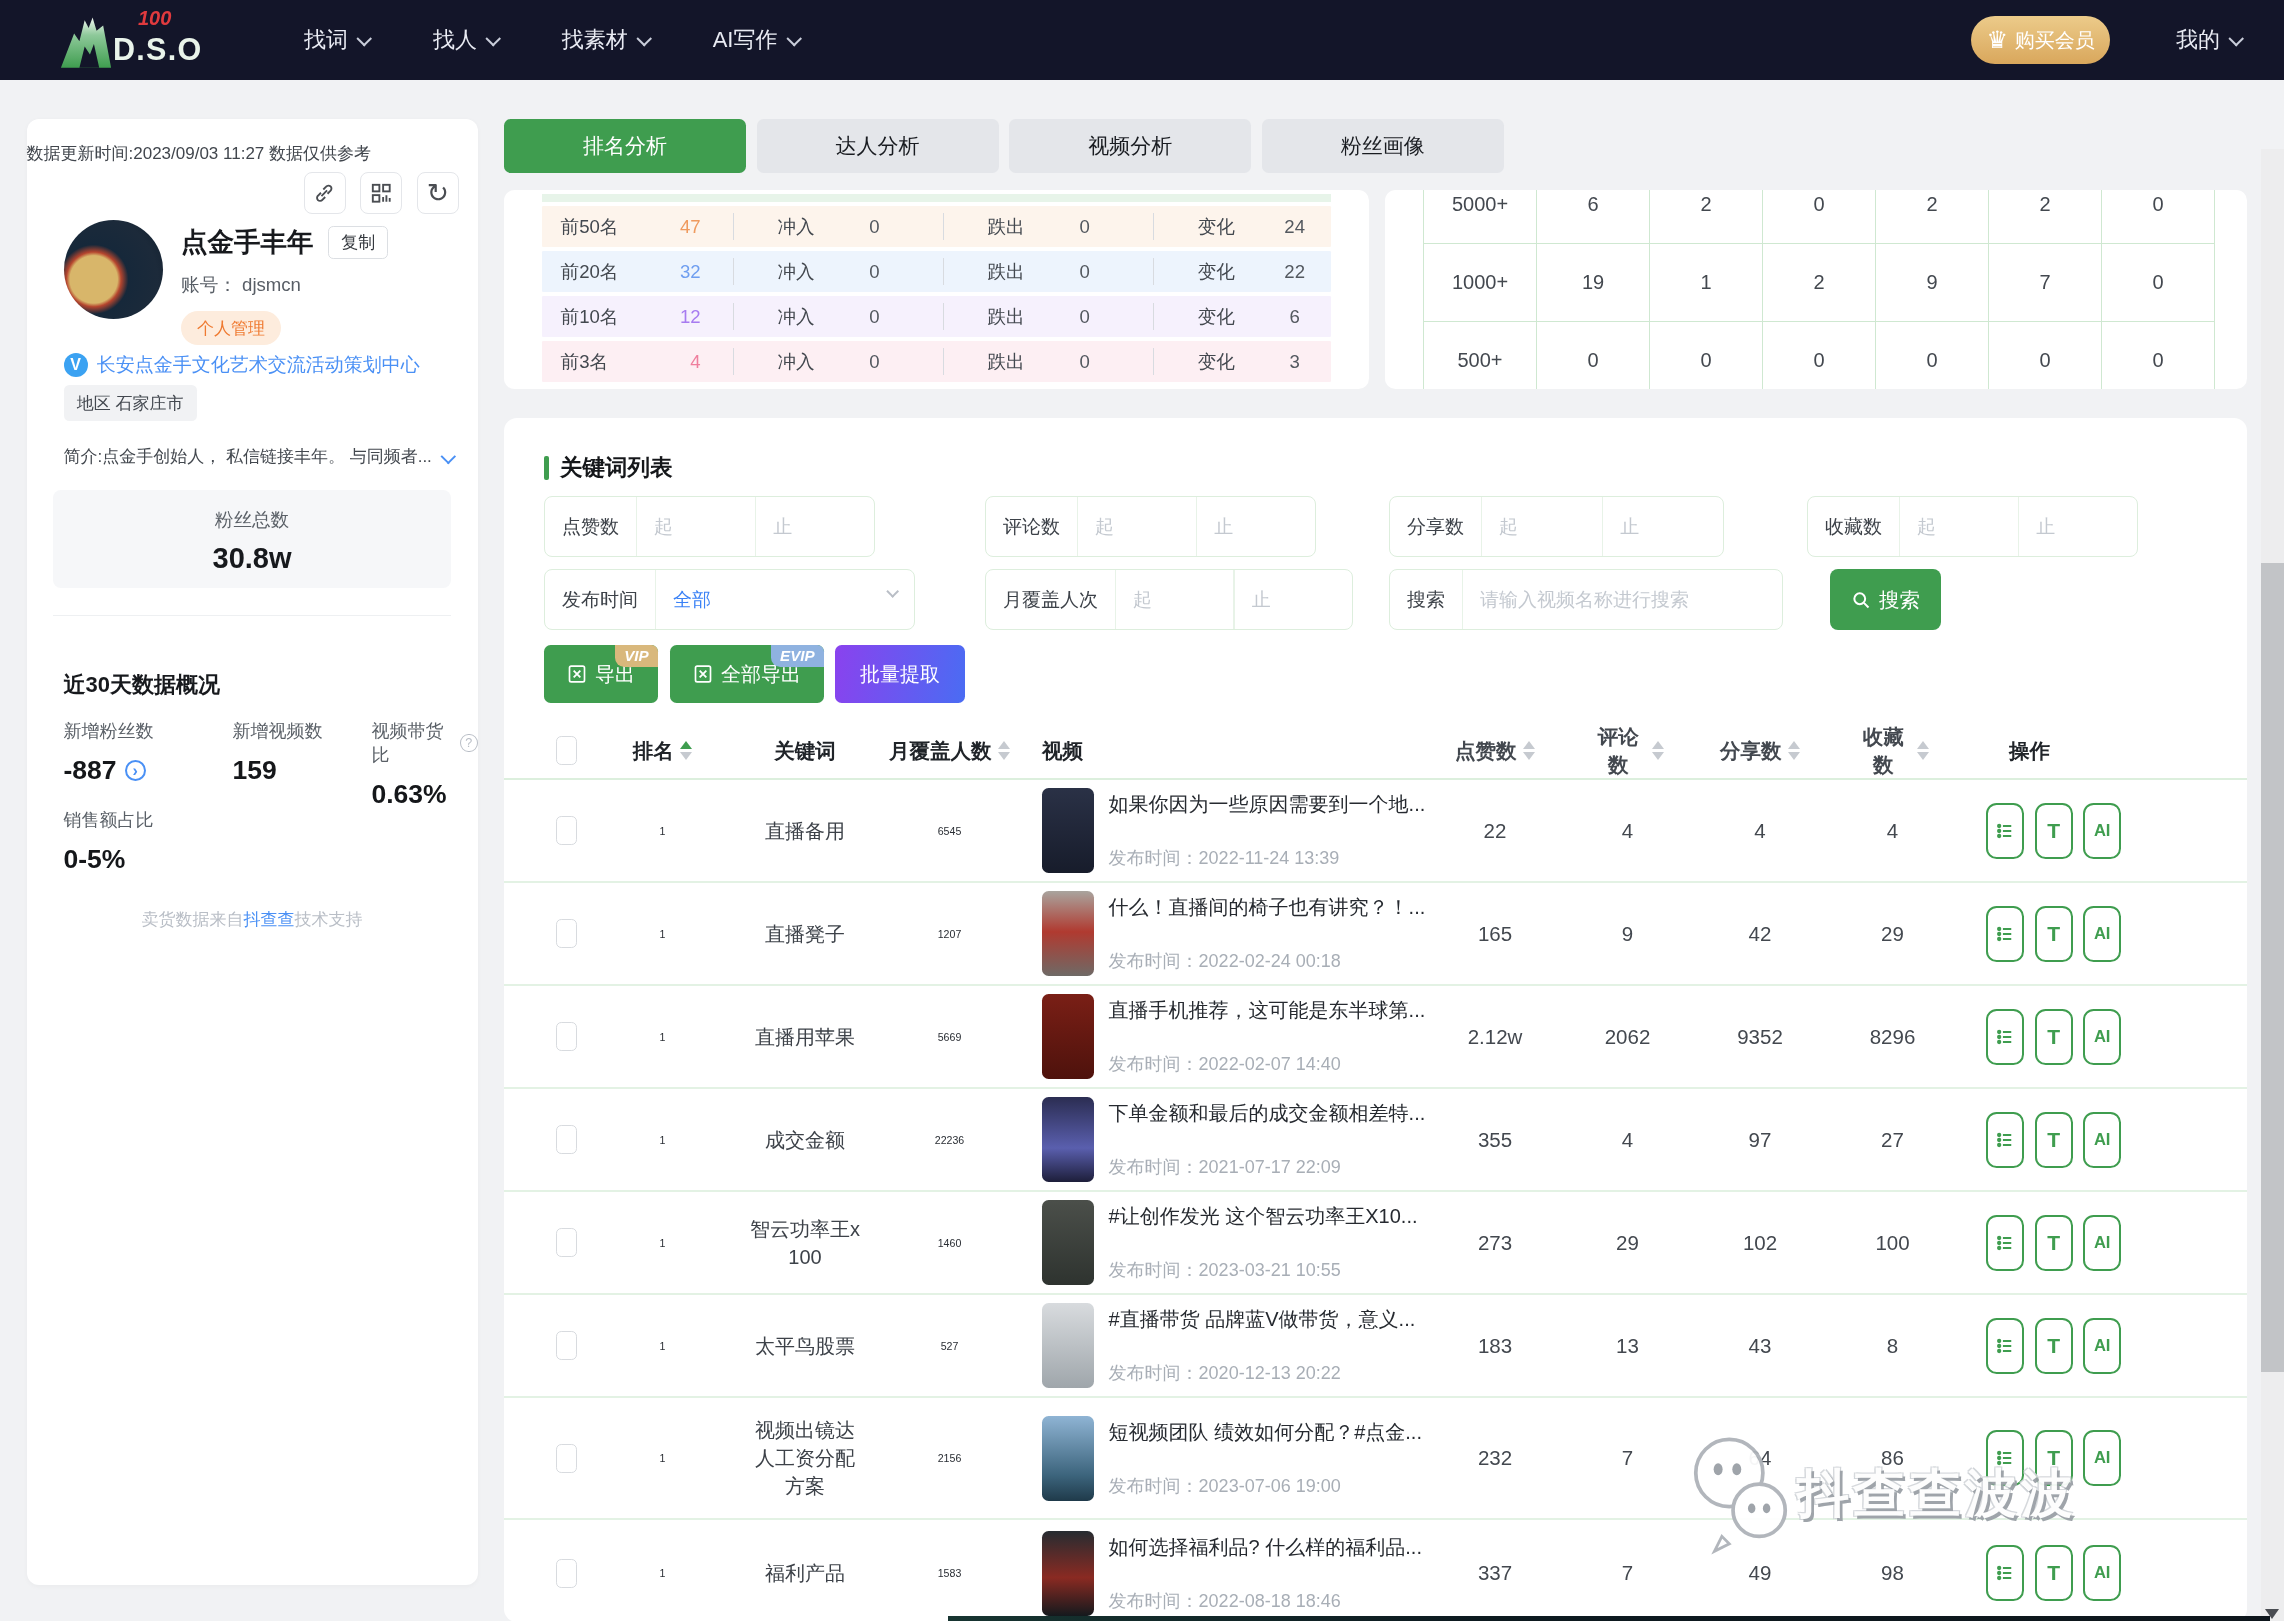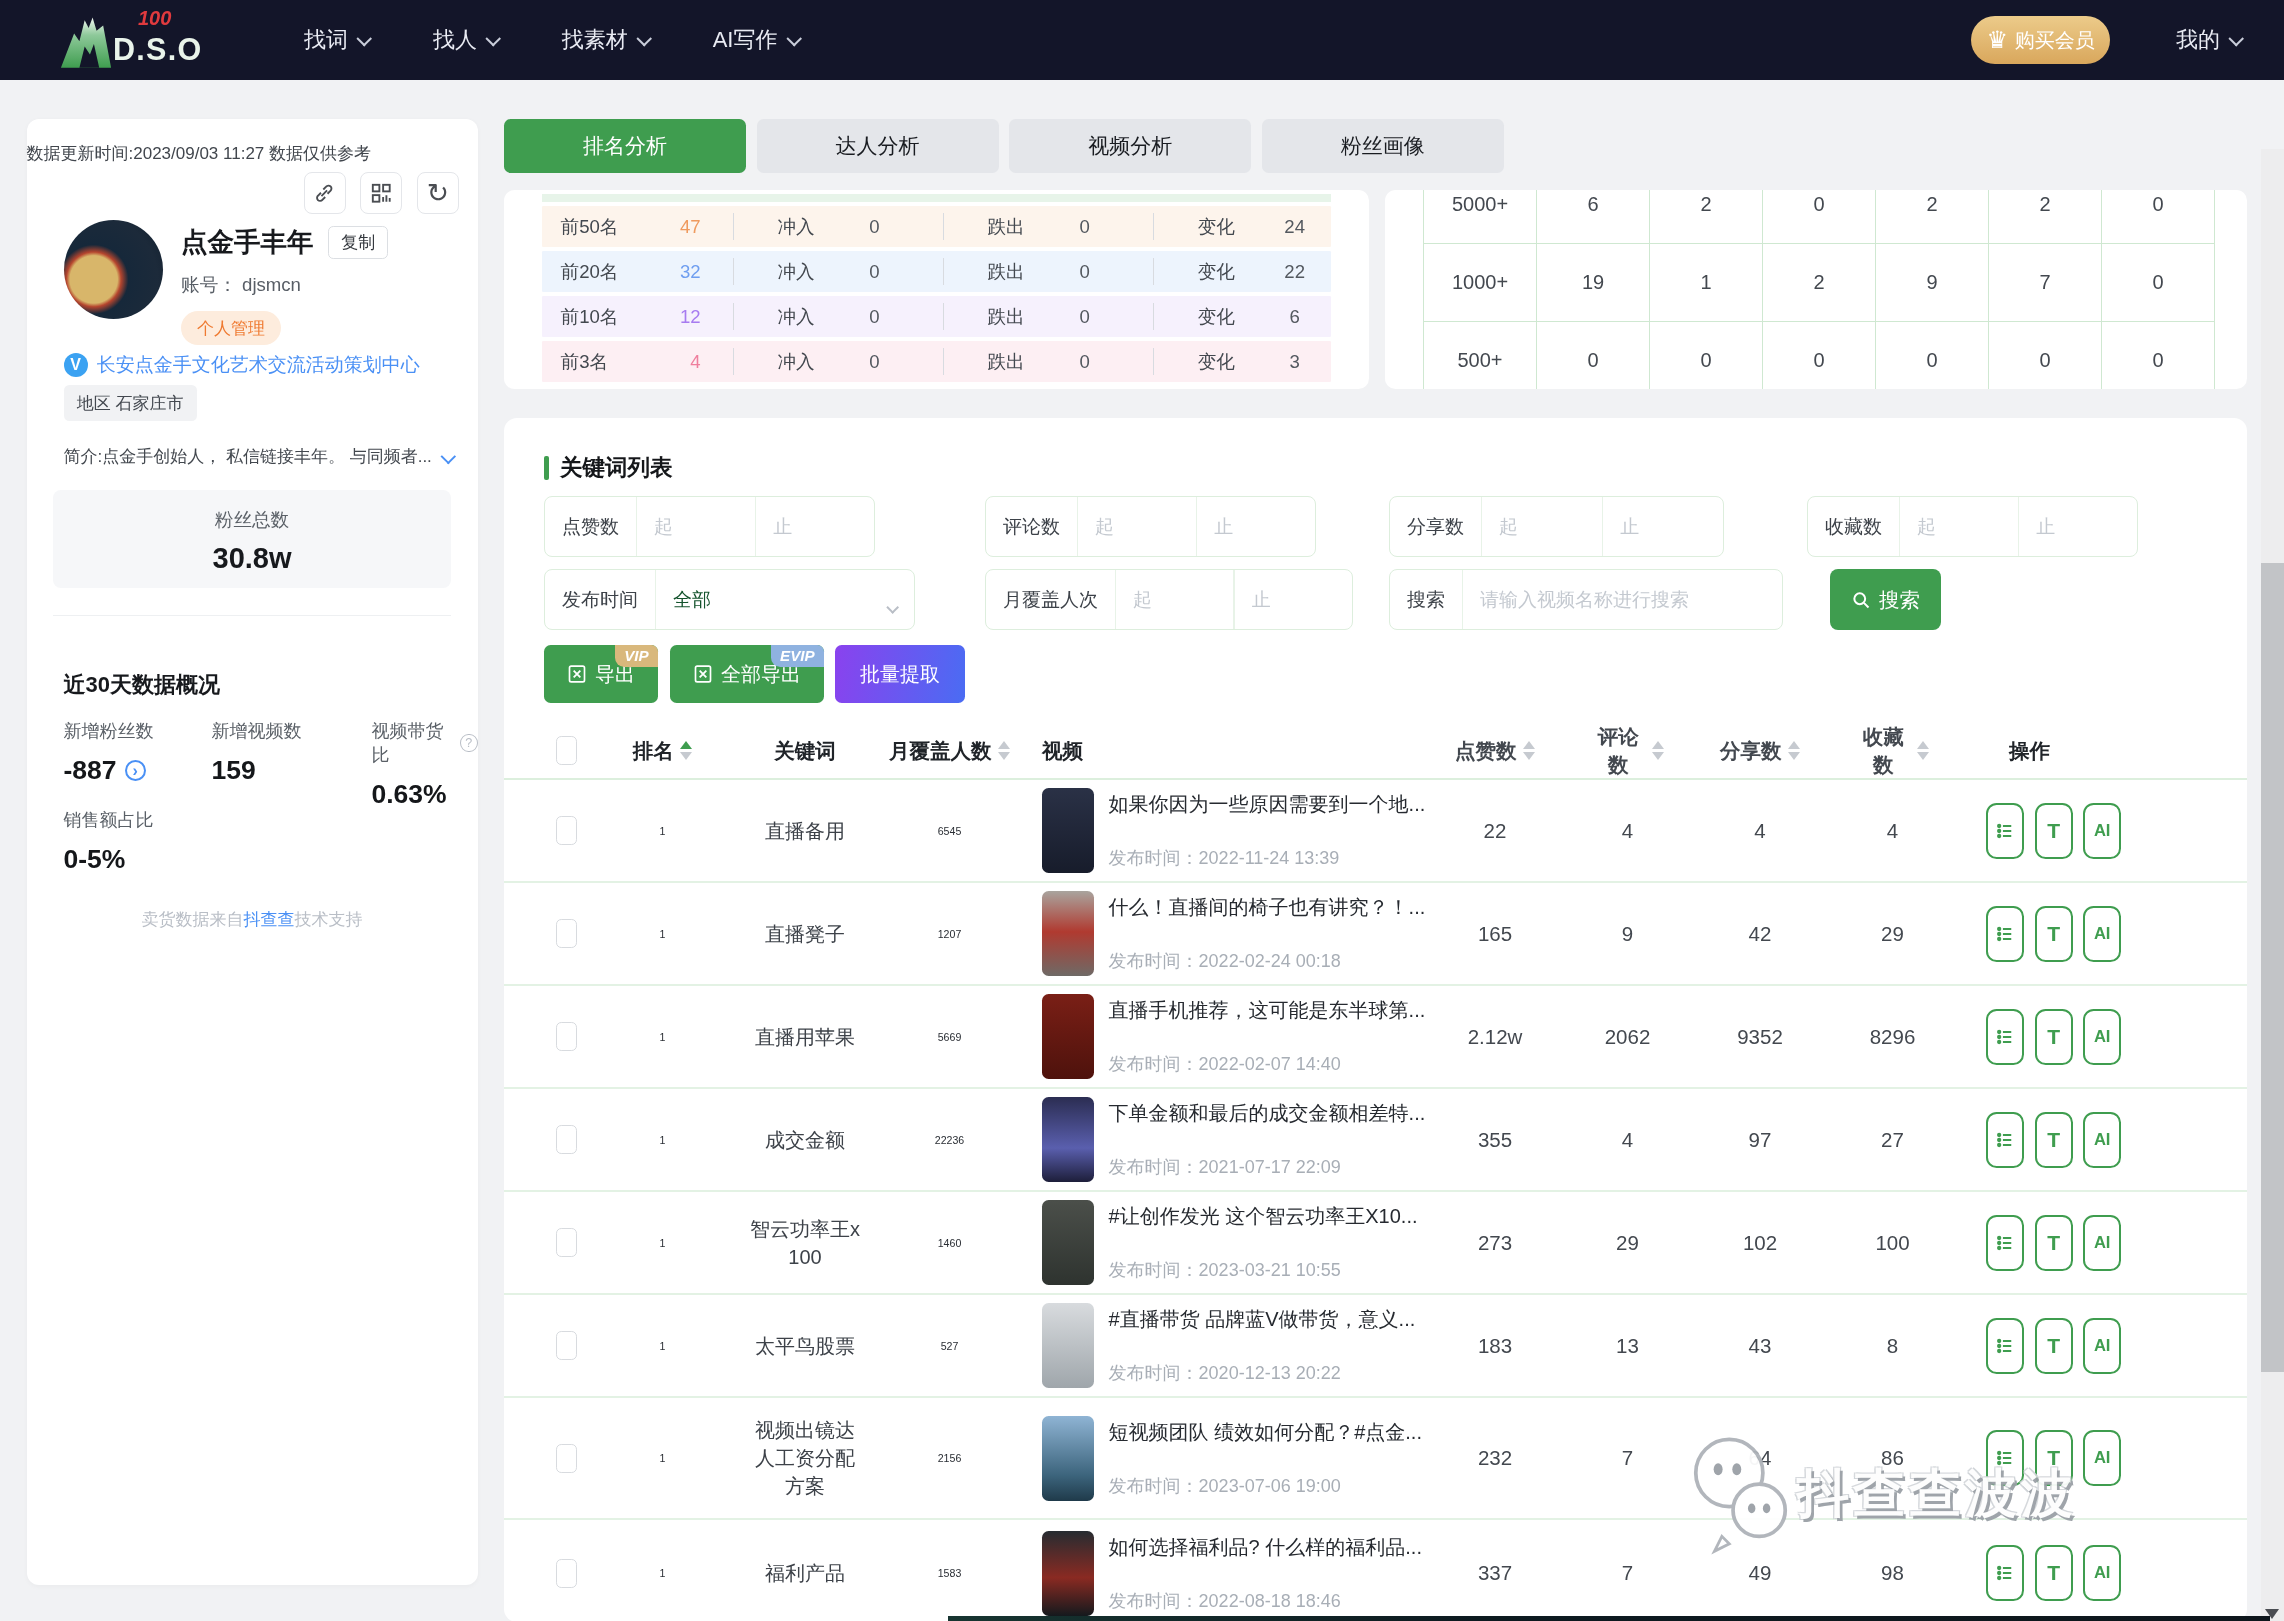--- a/index.html
+++ b/index.html
@@ -79,21 +79,21 @@
   .kw-card { position:absolute; left:504px; top:418px; width:1743px; height:1204px; background:#fff; border-radius:13px; }
   .kw-title-row { position:absolute; top:34px; left:40px; display:flex; align-items:center; }
   .green-bar { width:5.3px; height:24px; background:#3f9d4f; border-radius:2px; margin-right:10.6px; }
   .kw-title { font-size:22.5px; font-weight:bold; color:#15171a; }
 
   .fgroup { position:absolute; height:61px; border:1.3px solid #ddeedd; border-radius:8px; background:#fff; display:flex; align-items:center; }
   .flabel { padding:0 17px; font-size:19px; color:#3d4249; height:100%; display:flex; align-items:center; white-space:nowrap; border-right:1.3px solid #e8f3e8; }
   .finput { flex:1; min-width:0; border:none; outline:none; background:transparent; font-size:19px; color:#34383e; padding:0 17px; font-family:"Liberation Sans",sans-serif; }
   .finput::placeholder { color:#c4c9d0; }
   .fsep { width:1.3px; height:100%; background:#e8f3e8; }
-  .fselect { flex:1; display:flex; align-items:flex-end; padding:0 17px; font-size:19px; color:#14532d; cursor:pointer; }
+  .fselect { flex:1; display:flex; align-items:flex-start; padding:0 17px; font-size:19px; color:#3b82f6; cursor:pointer; }
   .fselect .chev-g { margin-left:auto; width:9.3px; height:9.3px; border-right:2px solid #b9bec6; border-bottom:2px solid #b9bec6; transform:rotate(45deg); }
   .search-btn { position:absolute; width:111px; height:61px; border-radius:8px; background:#3f9d4f; color:#fff; font-size:20.5px; display:flex; align-items:center; justify-content:center; gap:8px; cursor:pointer; }
 
   .exp-btn { position:absolute; height:58px; border-radius:6.6px; background:#3f9d4f; color:#fff; font-size:20px; display:flex; align-items:center; justify-content:center; gap:8px; cursor:pointer; }
   .badge { position:absolute; top:0; right:0; padding:2px 9.3px 3.3px; border-radius:0 6.6px 0 9.3px; font-size:15.2px; font-style:italic; font-weight:bold; color:#fff; }
   .badge.vip { background:#d9b87c; }
   .badge.evip { background:#8fb2e0; }
   .batch-btn { position:absolute; width:130px; height:58px; border-radius:6.6px; background:linear-gradient(100deg,#8a42ee 0%,#4a6cf3 100%); color:#fff; font-size:20px; display:flex; align-items:center; justify-content:center; cursor:pointer; }
 
   
@@ -247,21 +247,21 @@
 
   <div class="stat" style="left:37px; top:600px;">
     <div class="stat-label">
         <span>新增粉丝数</span>
       </div>
     <div class="stat-value">
         <span>-887</span>
         <span class="go-circle">›</span>
       </div>
   </div>
-  <div class="stat" style="left:185px; top:600px;">
+  <div class="stat" style="left:206px; top:600px;">
     <div class="stat-label">
         <span>新增视频数</span>
       </div>
     <div class="stat-value">
         <span>159</span>
       </div>
   </div>
   <div class="stat" style="left:345px; top:600px;">
     <div class="stat-label">
         <span>视频带货比</span>

